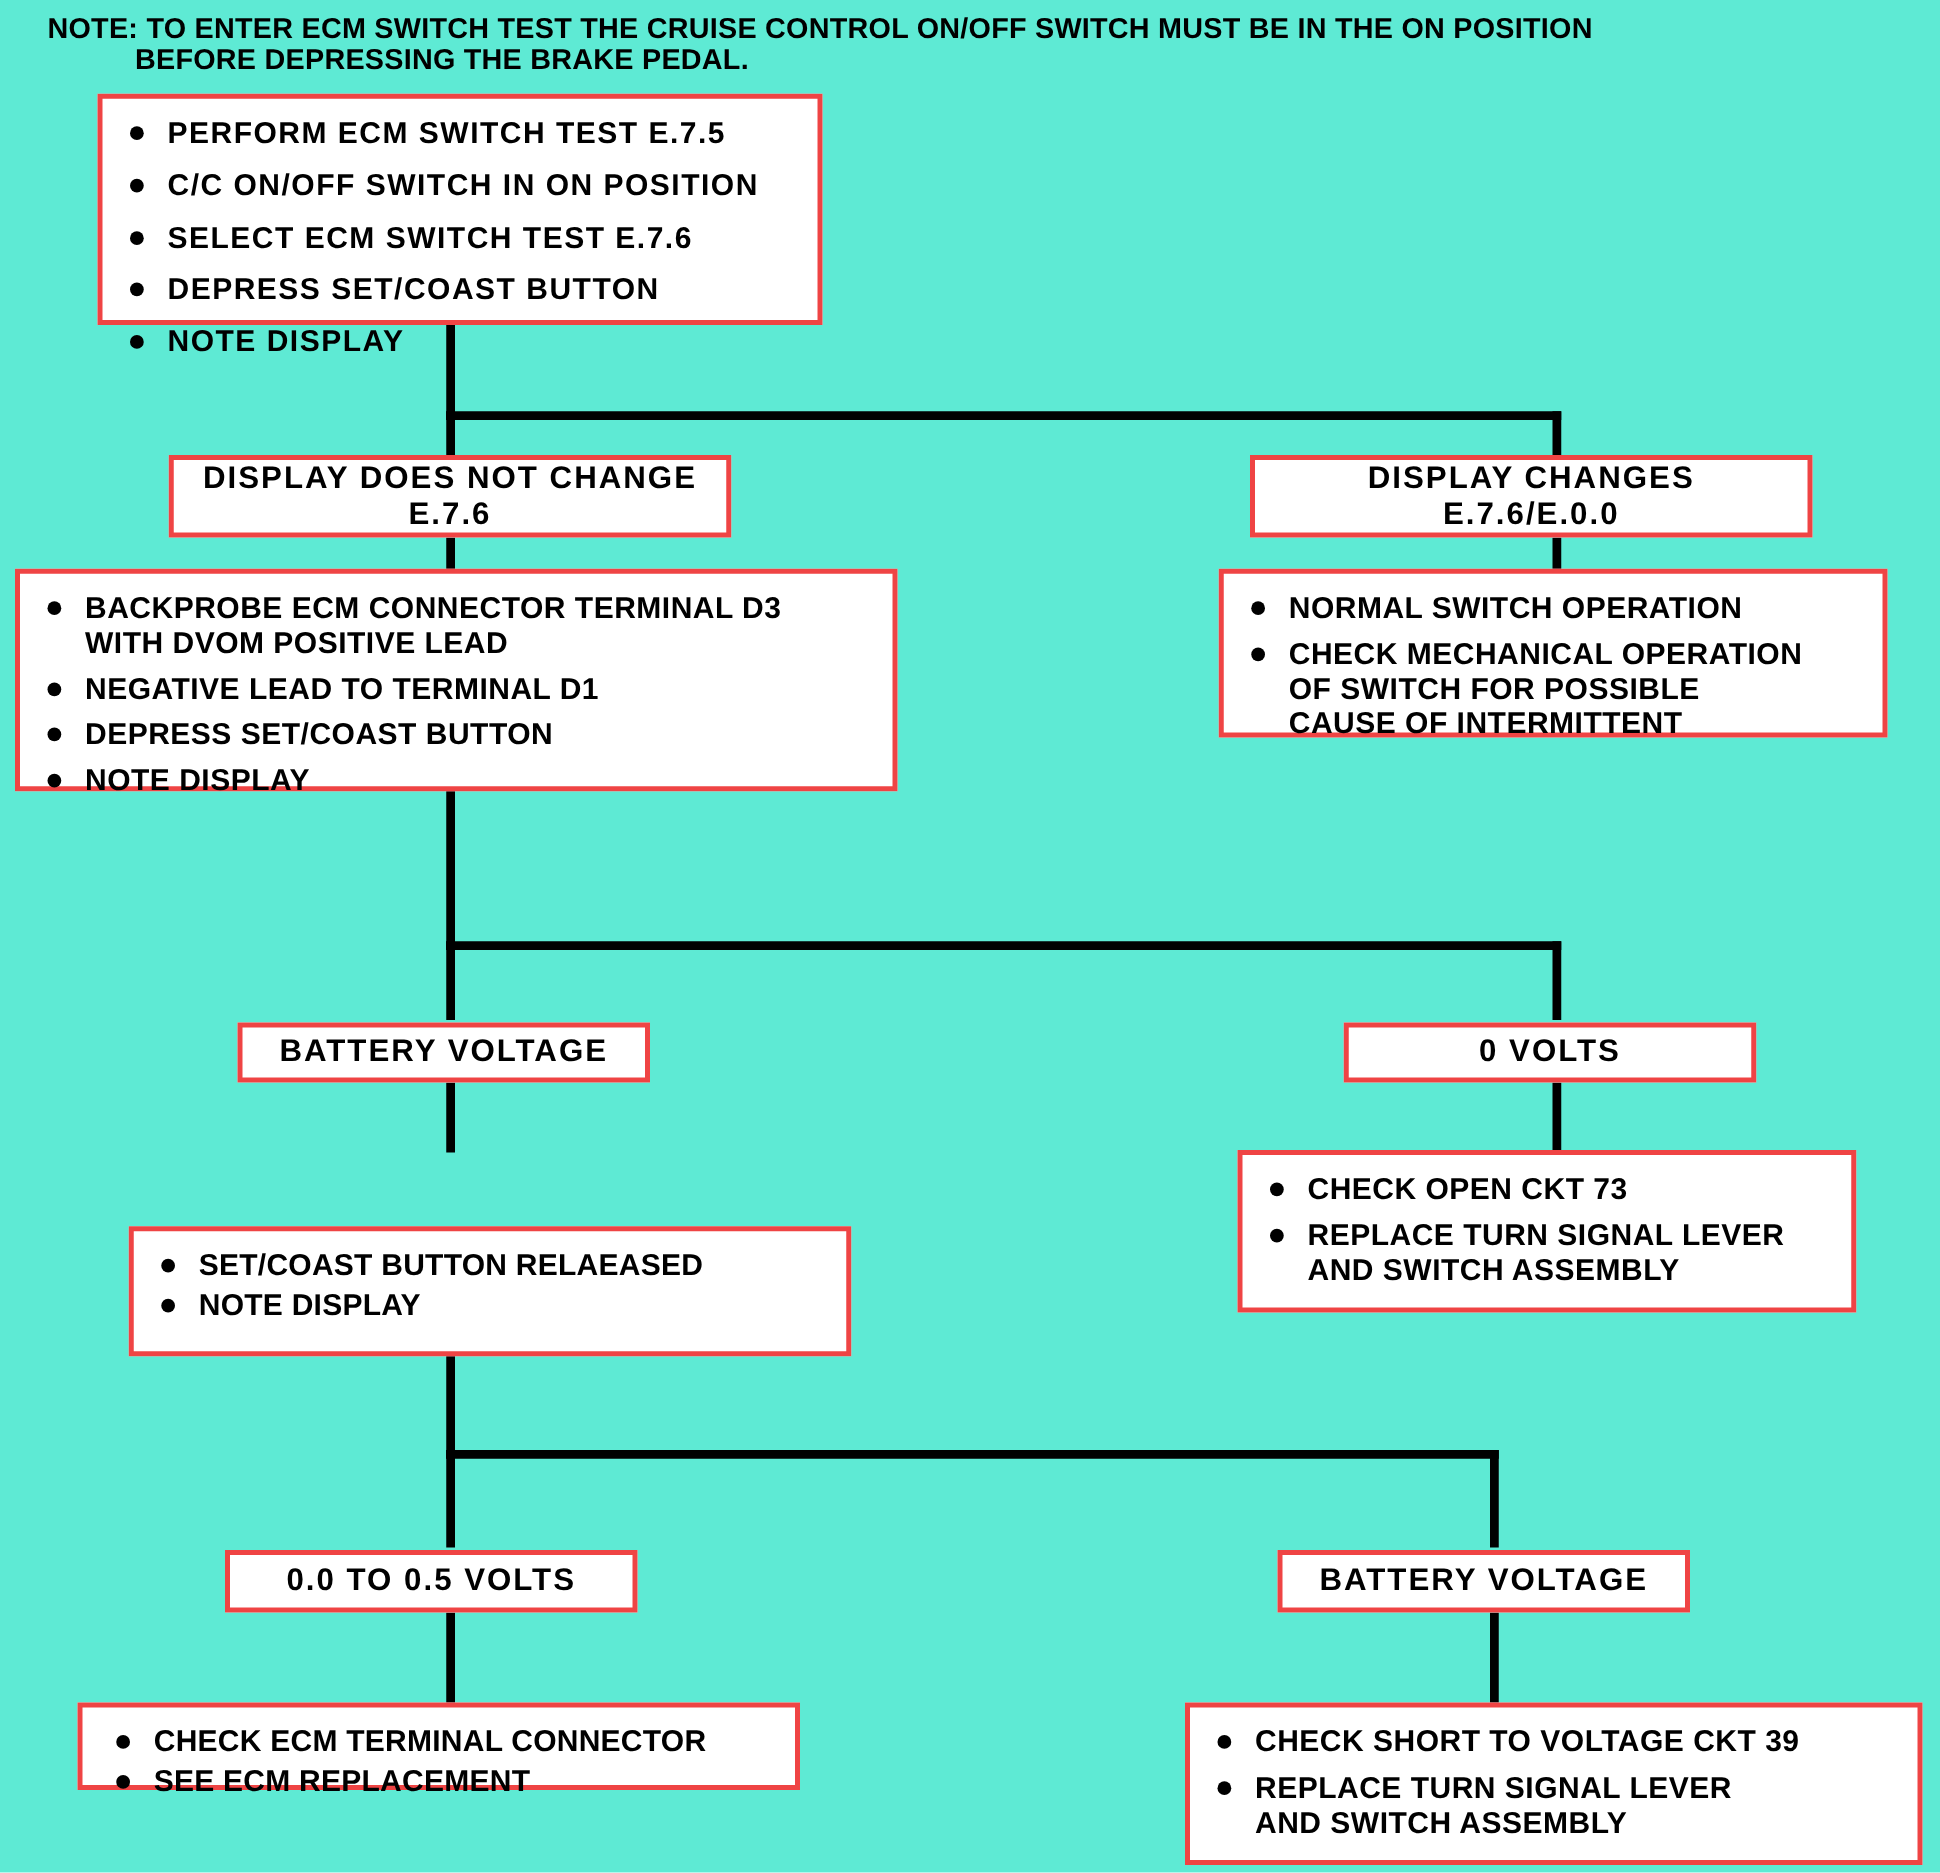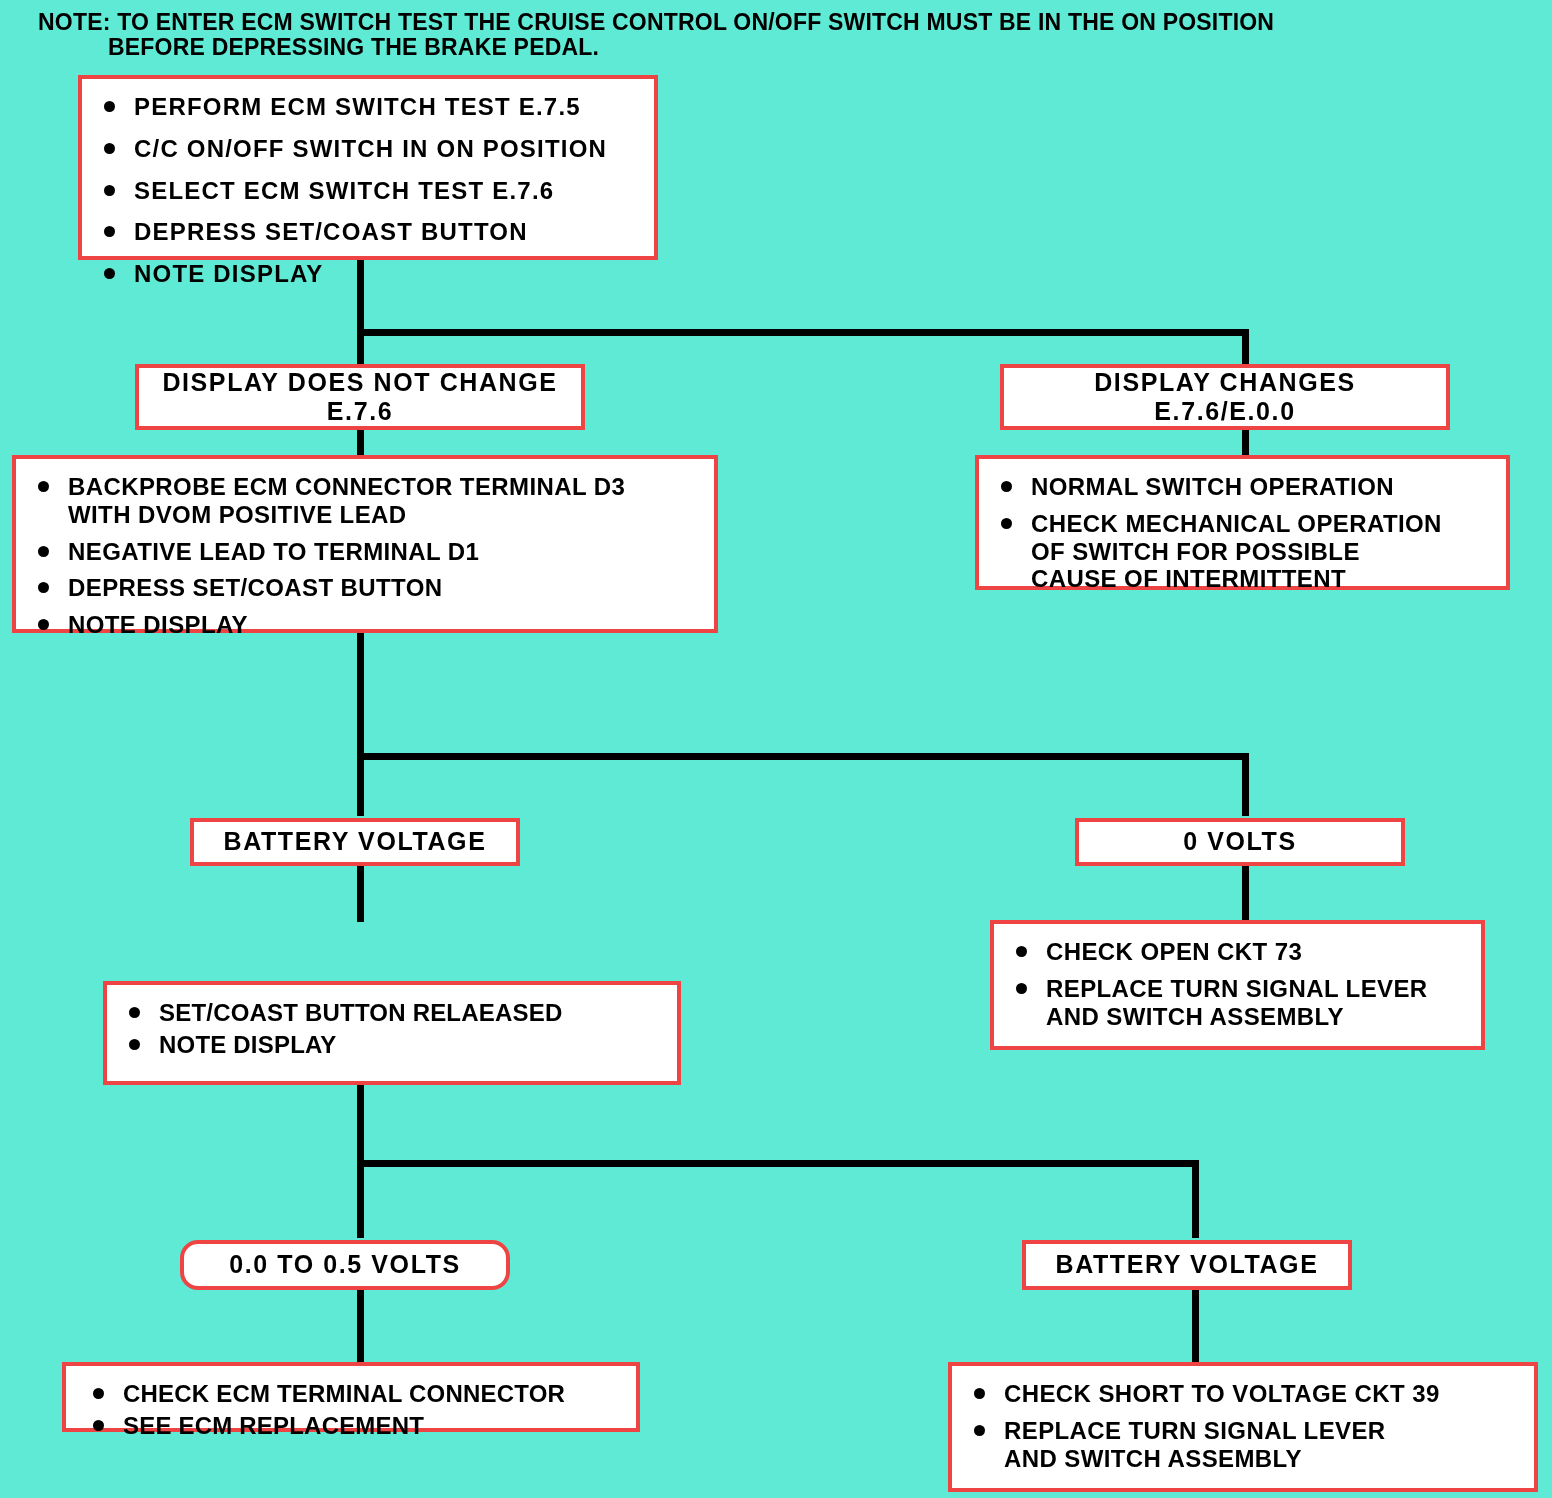--- a/index.html
+++ b/index.html
@@ -187,21 +187,21 @@
   </div>
 
   <div class="box list-box" id="node-check-open-ckt" style="left:990px; top:920px; width:495px; height:130px;">
     <ul class="blist">
       <li><span class="bullet"></span><span>CHECK OPEN CKT 73</span></li>
       <li><span class="bullet"></span><span>REPLACE TURN SIGNAL LEVER
 AND SWITCH ASSEMBLY</span></li>
     </ul>
   </div>
 
-  <div class="box label-box" id="node-low-volts" style="left:180px; top:1240px; width:330px; height:50px;border-radius:18px;">
+  <div class="box label-box" id="node-low-volts" style="left:180px; top:1240px; width:330px; height:50px;">
     <div class="ln">0.0 TO 0.5 VOLTS</div>
   </div>
 
   <div class="box label-box" id="node-battery-voltage-2" style="left:1022px; top:1240px; width:330px; height:50px;">
     <div class="ln">BATTERY VOLTAGE</div>
   </div>
 
   <div class="box list-box" id="node-check-ecm-terminal" style="left:62px; top:1362px; width:578px; height:70px;padding-left:23px;">
     <ul class="blist tight">
       <li><span class="bullet"></span><span>CHECK ECM TERMINAL CONNECTOR</span></li>

